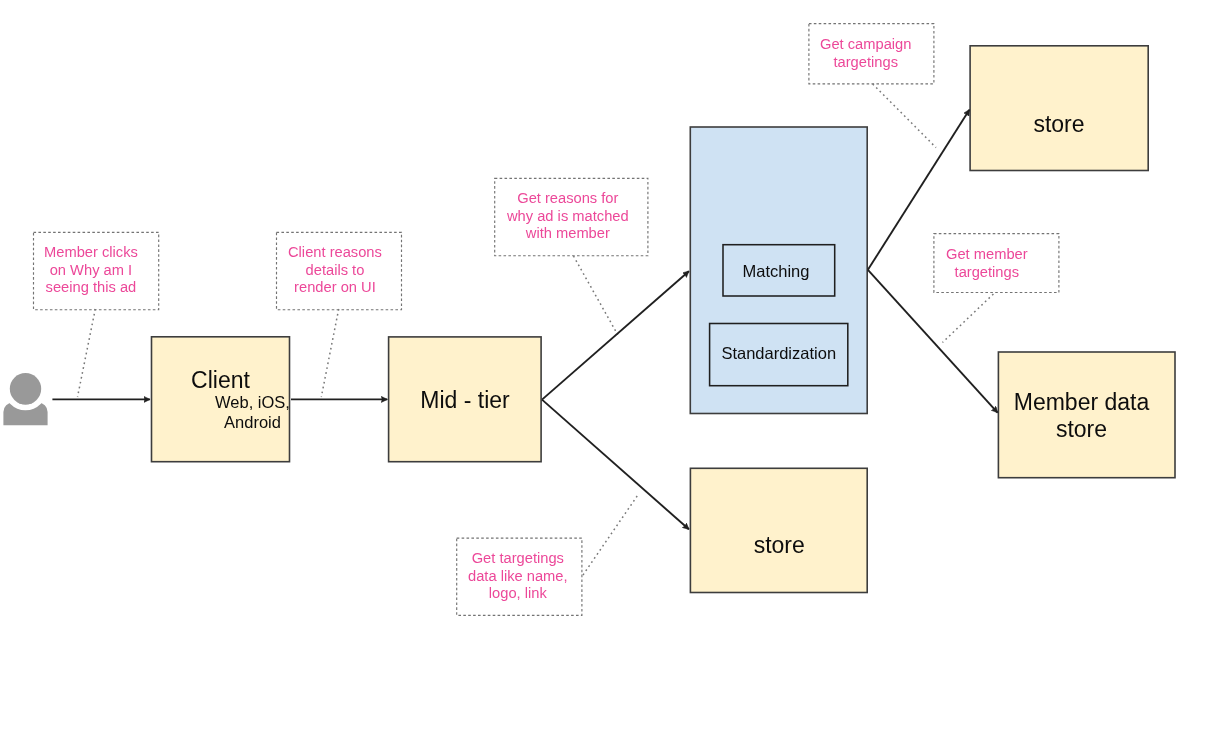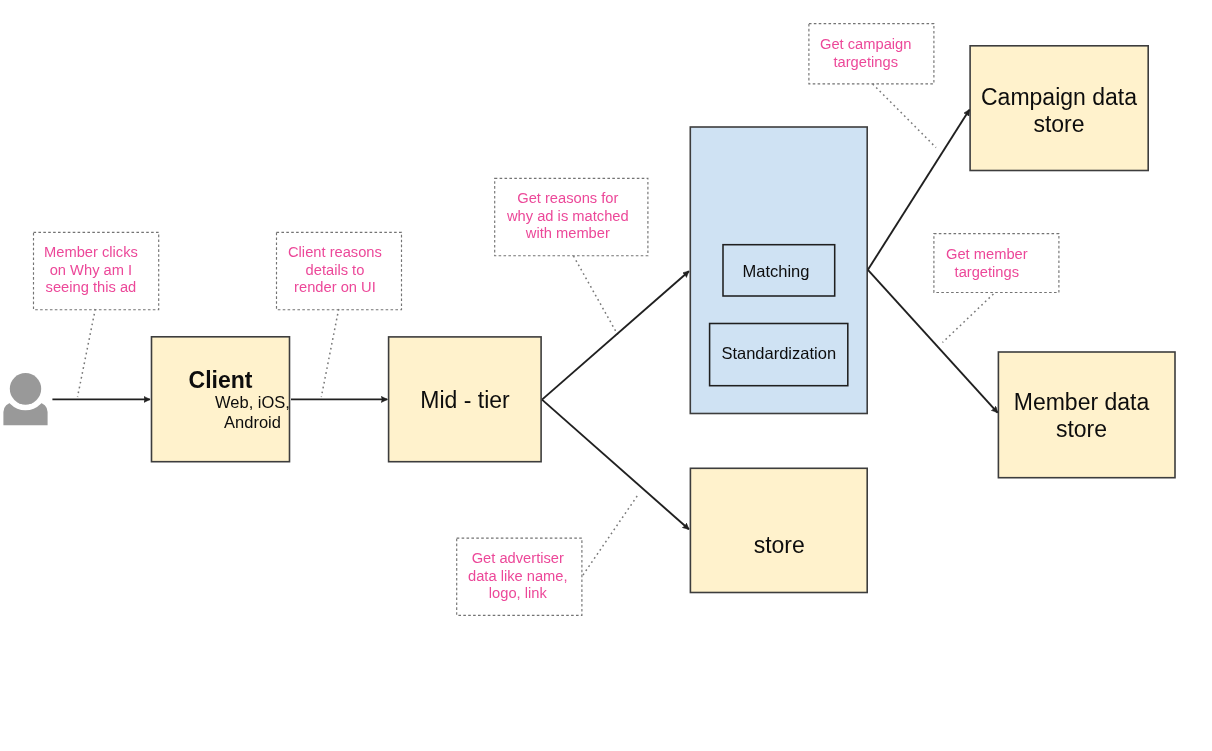--- a/index.html
+++ b/index.html
@@ -103,42 +103,42 @@
     <g stroke="#202020" stroke-width="1.9" fill="none">
       <line x1="52.4" y1="399.4" x2="149.8" y2="399.4" marker-end="url(#arrowhead)"></line>
       <line x1="291" y1="399.4" x2="387.2" y2="399.4" marker-end="url(#arrowhead)"></line>
       <line x1="542" y1="399.6" x2="688.85" y2="271.23" marker-end="url(#arrowhead)"></line>
       <line x1="542" y1="399.6" x2="688.85" y2="529.27" marker-end="url(#arrowhead)"></line>
       <line x1="867.9" y1="269.8" x2="969.39" y2="109.77" marker-end="url(#arrowhead)"></line>
       <line x1="867.9" y1="269.8" x2="997.57" y2="412.65" marker-end="url(#arrowhead)"></line>
     </g>
   </svg>
 
-  <div class="node-text lg" style="left:151px;top:367.3px;width:139px;font-weight:bold;">
+  <div class="node-text lg" style="left:151px;top:367.3px;width:139px;">
     <span>Client</span>
   </div>
   <div class="node-text sm" style="left:151px;top:393.2px;width:139px;padding-left:32px;">
     <span>Web, iOS,</span><br><span>Android</span>
   </div>
 
   <div class="node-text lg" style="left:388px;top:387.2px;width:154px;">
     <span>Mid - tier</span>
   </div>
 
 
   <div class="node-text md" style="left:722.5px;top:262.7px;width:106px;">
     <span>Matching</span>
   </div>
 
   <div class="node-text md" style="left:709px;top:345.2px;width:139.5px;">
     <span>Standardization</span>
   </div>
 
   <div class="node-text lg" style="left:969.3px;top:83.8px;width:180px;">
-    <span>Campaign data</span><br><span>store</span>
+    <br><span>store</span>
   </div>
 
   <div class="node-text lg" style="left:997.6px;top:389.3px;width:167px;">
     <span>Member data</span><br><span>store</span>
   </div>
 
   <div class="node-text lg" style="left:689.6px;top:505.1px;width:178.4px;">
     <br><span>store</span>
   </div>
 
@@ -151,16 +151,16 @@
   <div class="comment-text" style="left:506.5px;top:189.9px;">
     <span>Get reasons for</span><br><span>why ad is matched</span><br><span>with member</span>
   </div>
   <div class="comment-text" style="left:820px;top:35.6px;">
     <span>Get campaign</span><br><span>targetings</span>
   </div>
   <div class="comment-text" style="left:945.6px;top:245.7px;">
     <span>Get member</span><br><span>targetings</span>
   </div>
   <div class="comment-text" style="left:468.1px;top:549.5px;">
-    <span>Get advertiser</span><br><span>data like name,</span><br><span>logo, link</span>
+    <span>Get targetings</span><br><span>data like name,</span><br><span>logo, link</span>
   </div>
 
 </div>
 
 </body></html>

